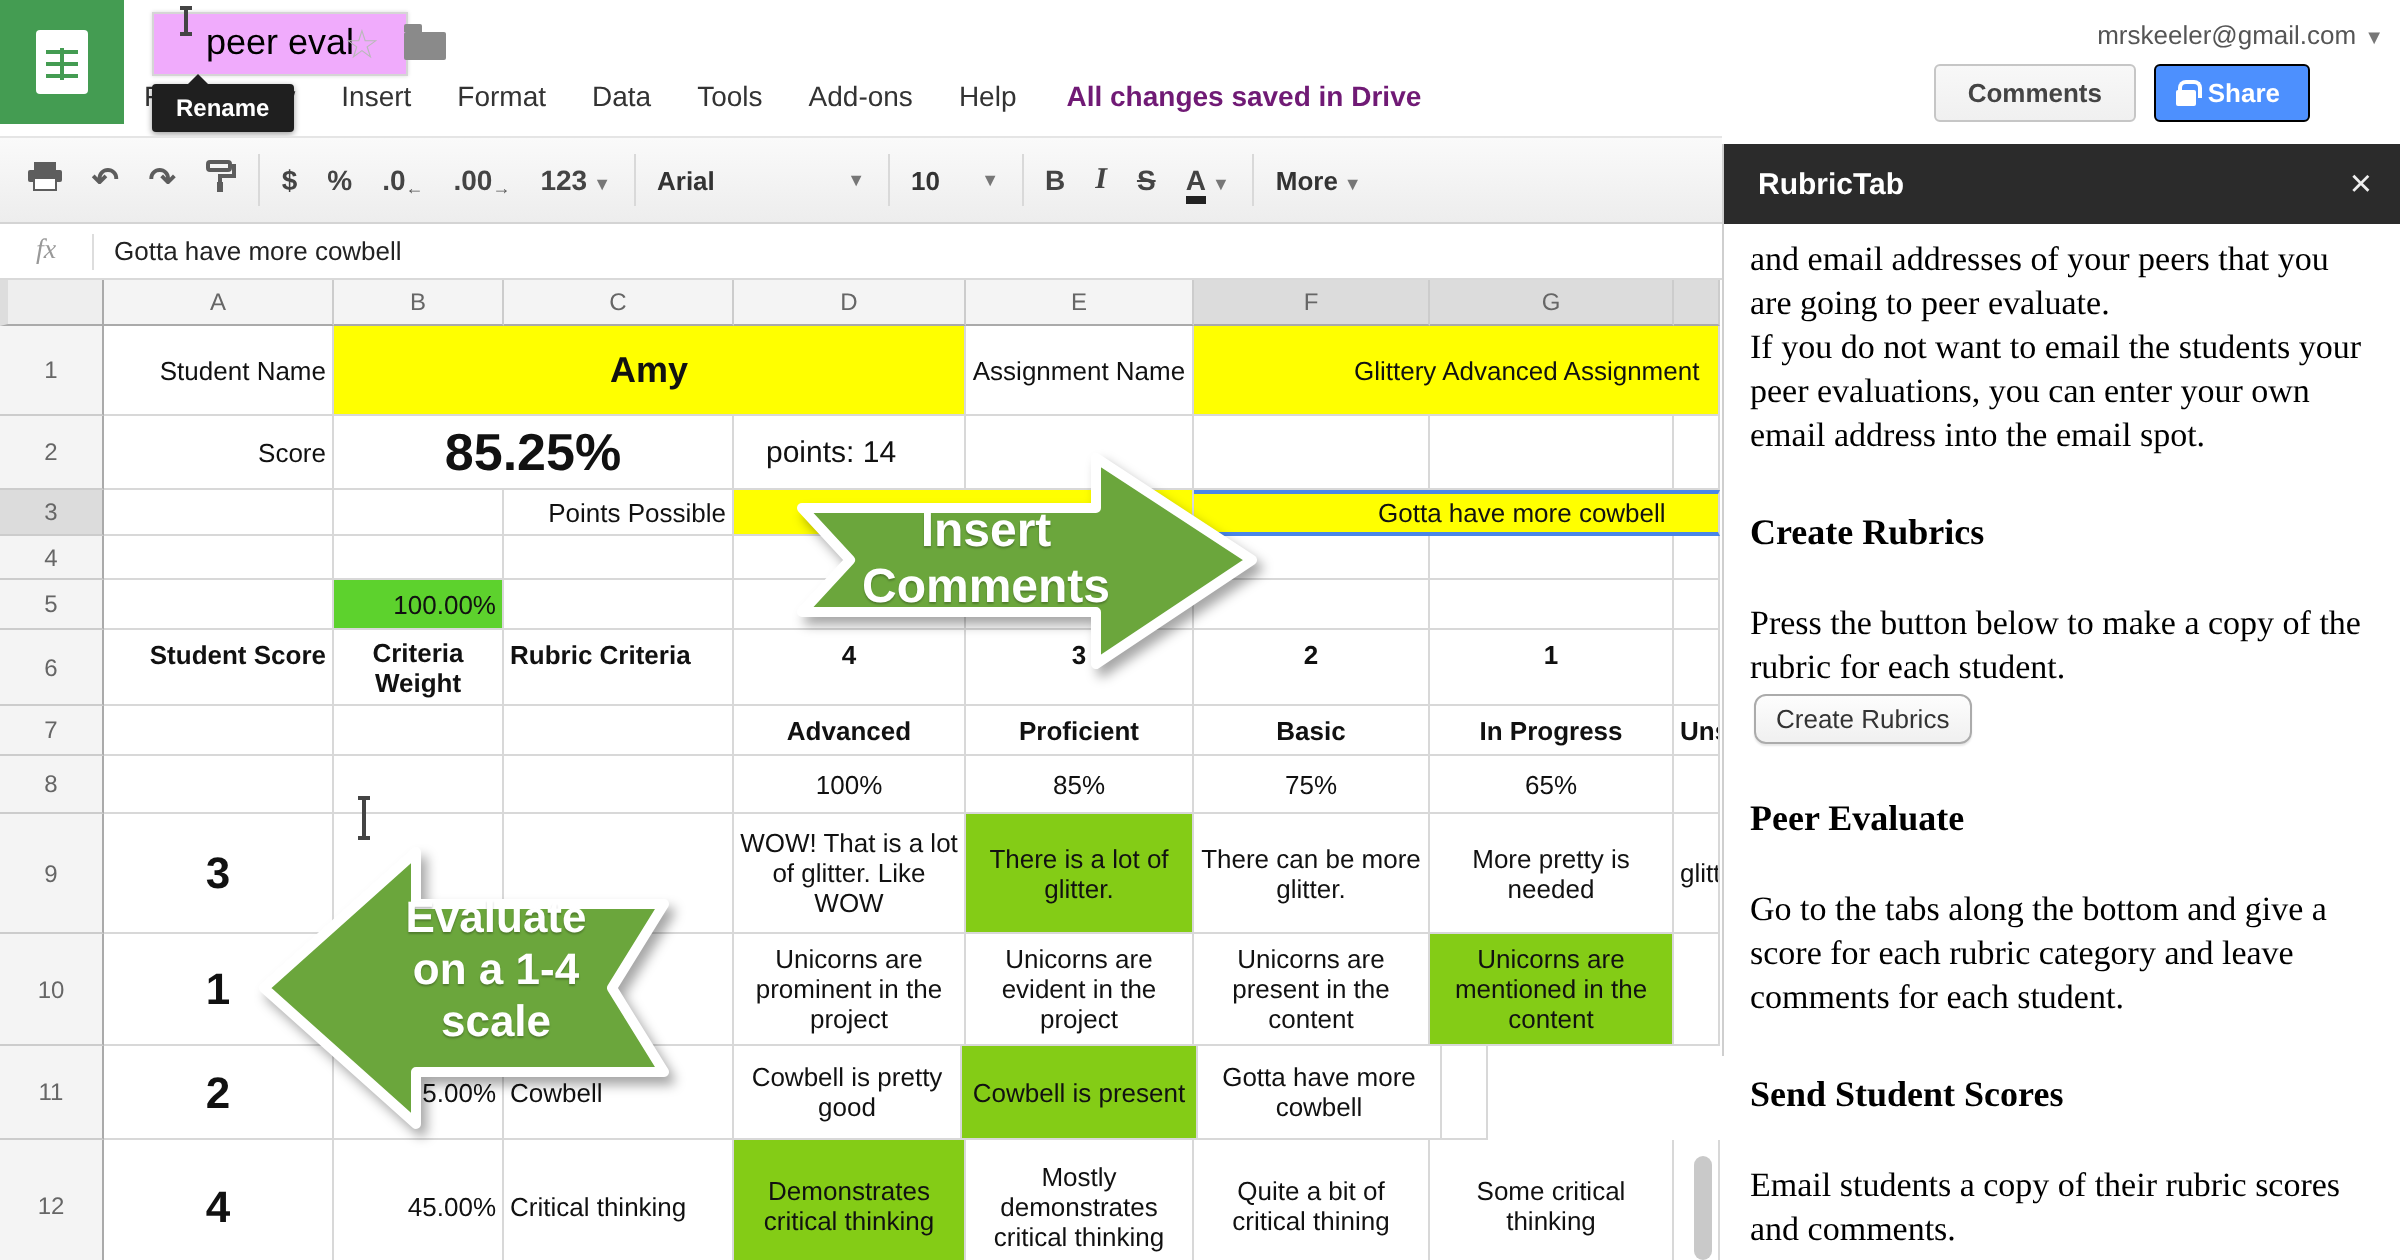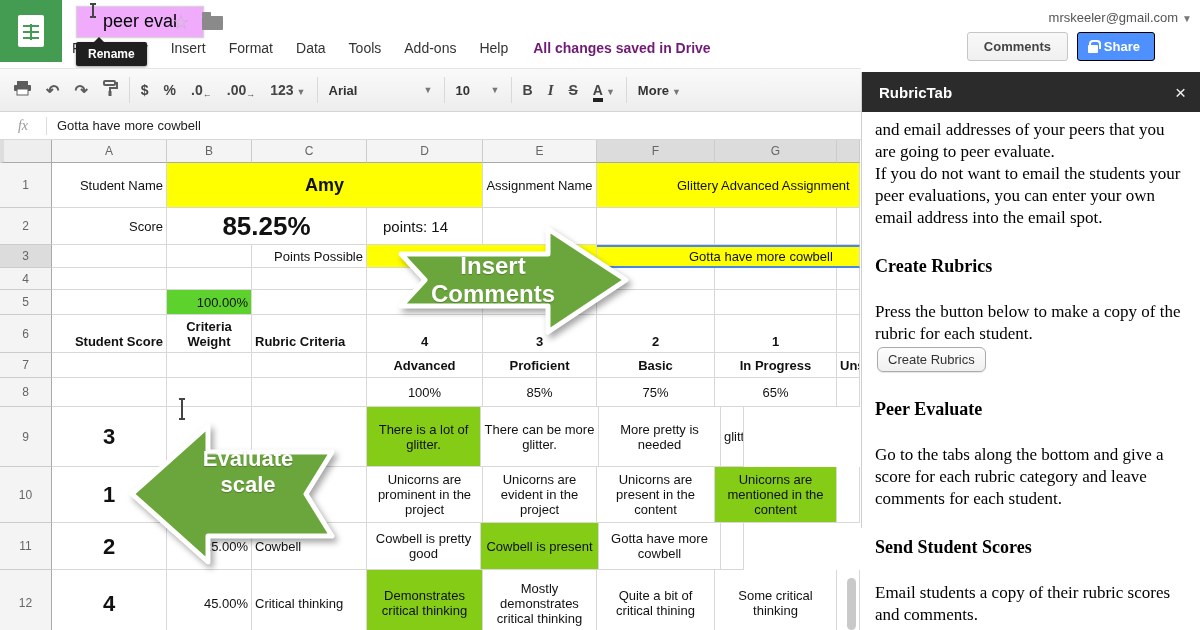--- a/index.html
+++ b/index.html
@@ -77,21 +77,21 @@
   .ar{justify-content:flex-end;text-align:right}
   .b{font-weight:bold}
   .yellow{background:#ffff00}
   .green{background:#5dd22d}
   .tan{background:#84cc16}
   .score{font-size:22px;font-weight:bold}
   .big{font-size:26px;font-weight:bold}
   .amy{font-size:18px;font-weight:bold}
   .clip{white-space:nowrap;justify-content:flex-start;text-align:left}
   .padL80{padding-left:80px}.padL92{padding-left:92px}
-  .bottom{align-items:flex-end;padding-bottom:3px}
+  .bottom{align-items:flex-end;padding-bottom:17px}
   .sel{border-top:2px solid #4a86e8;border-bottom:2px solid #4a86e8}
   .pts{font-size:15px;justify-content:flex-start;padding-left:16px}
 
   .vscroll { position:absolute; left:847px; top:578px; width:9px; height:52px; background:#c9c9c9; border-radius:5px; }
 
   
   .sidebar { position:absolute; left:861px; top:72px; width:339px; height:456px; background:#fff;
              border-left:1px solid #cfcfcf; }
   .sb-hdr { height:40px; background:#2b2b2b; color:#fff; display:flex; align-items:center;
             justify-content:space-between; padding:0 14px 0 17px; }
@@ -318,20 +318,21 @@
       <div class="cell wF">75%</div>
       <div class="cell wG">65%</div>
       <div class="cell wH"></div>
     </div>
 
     <div class="row" style="height:60px">
       <div class="rh">9</div>
       <div class="cell wA score">3</div>
       <div class="cell wB"></div>
       <div class="cell wC"></div>
+      <div class="cell wD">WOW! That is a lot of glitter. Like WOW</div>
       <div class="cell wE tan">There is a lot of glitter.</div>
       <div class="cell wF">There can be more glitter.</div>
       <div class="cell wG">More pretty is needed</div>
       <div class="cell wH clip">glitter</div>
     </div>
 
     <div class="row" style="height:56px">
       <div class="rh">10</div>
       <div class="cell wA score">1</div>
       <div class="cell wB"></div>
@@ -395,16 +396,17 @@
   <div class="callout-text ct-insert">
     <div>Insert</div>
     <div>Comments</div>
   </div>
 
   <svg class="callout" style="left:128px; top:418px;" width="208" height="152" viewBox="0 0 208 152">
     <polygon points="4,76 80,8 80,34 204,34 178,76 204,118 80,118 80,144" fill="#6ba63c" stroke="#ffffff" stroke-width="5" stroke-linejoin="round"></polygon>
   </svg>
   <div class="callout-text ct-eval">
     <div>Evaluate</div>
+    <div>on a 1-4</div>
     <div>scale</div>
   </div>
 
 </div>
 
 </body></html>

